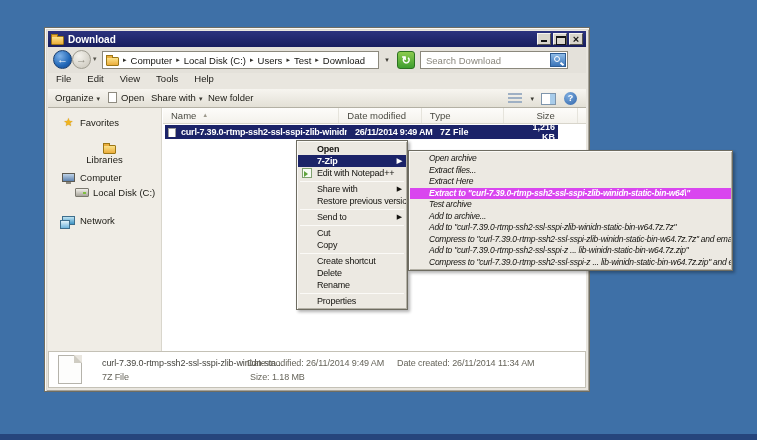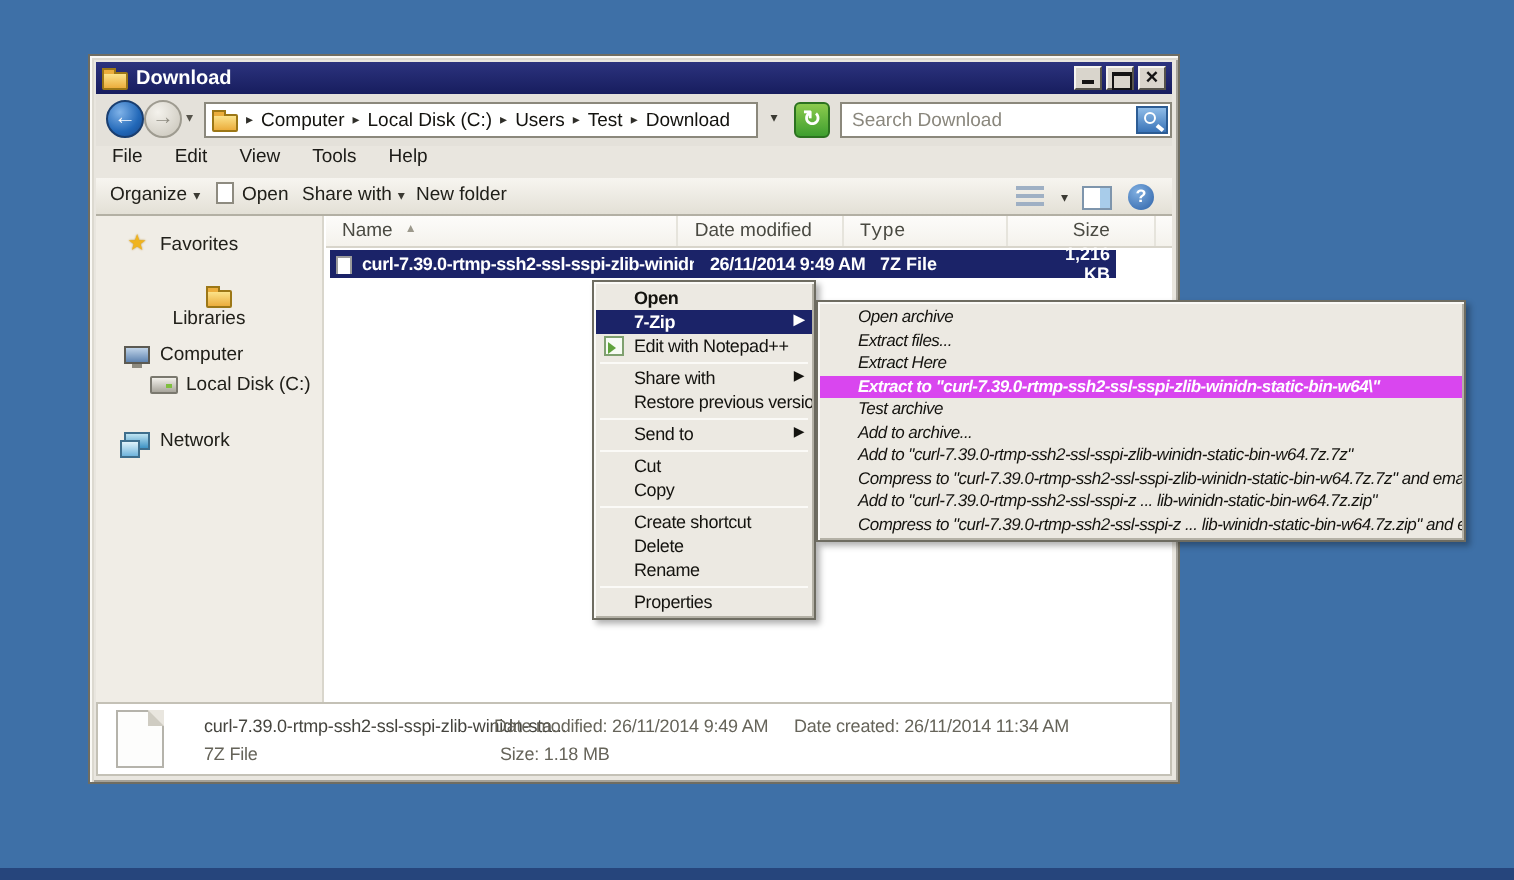--- a/index.html
+++ b/index.html
@@ -42,21 +42,21 @@
     white-space:nowrap; overflow:hidden;
   }
   .crumb-sep { font-size:7px; color:#2F2E29; margin:0 4px; }
   .crumb { font-size:9.5px; color:#14130F; }
   .addr-drop { position:absolute; left:332px; top:4px; width:14px; height:18px; text-align:center; font-size:7px; color:#3B3A33; line-height:18px; }
   .refresh-btn {
     position:absolute; left:349px; top:4px; width:18px; height:18px; border-radius:3px;
     background:linear-gradient(#8CCB4E,#3E9E2F); border:1px solid #2C7220;
     color:#fff; font-size:11px; line-height:16px; text-align:center; font-weight:bold;
   }
-  .search-box { position:absolute; left:372px; top:4px; width:166px; height:18px; background:#fff; border:1px solid #8B887C; }
+  .search-box { position:absolute; left:372px; top:4px; width:148px; height:18px; background:#fff; border:1px solid #8B887C; }
   .search-placeholder { position:absolute; left:5px; top:3px; font-size:9.5px; color:#8A877D; }
   .search-btn { position:absolute; right:1px; top:1px; width:16px; height:14px; background:linear-gradient(#8FBCE8,#3A74B8); border:1px solid #2C5C94; }
   .search-btn .lens { position:absolute; left:3px; top:2px; width:6px; height:6px; border:1.5px solid #fff; border-radius:50%; }
   .search-btn .handle { position:absolute; left:9px; top:9px; width:4px; height:2px; background:#fff; transform:rotate(40deg); }
 
   
   .menubar { position:absolute; left:3px; top:45px; right:3px; height:16px; background:#E9E6DF; display:flex; }
   .menubar .menu-item { padding:0 8px; font-size:9.5px; }
   .toolbar { position:absolute; left:3px; top:61px; right:3px; height:19px; background:linear-gradient(#F7F5F0,#E3E0D6); border-bottom:1px solid #B3B0A4; }
   .tb-item { position:absolute; top:0; height:18px; line-height:18px; font-size:9.5px; color:#21201A; white-space:nowrap; }
@@ -80,21 +80,21 @@
   .computer-icon { position:relative; width:13px; height:9px; border:1px solid #5C5A52; background:linear-gradient(#BFD3E8,#5E83B0); }
   .computer-icon::after { content:""; position:absolute; left:3px; bottom:-3px; width:5px; height:2px; background:#8E8B80; }
   .disk-icon { width:14px; height:9px; background:linear-gradient(#F2F0EA,#A8A59B); border:1px solid #7A786E; border-radius:1px; position:relative; }
   .disk-icon::after { content:""; position:absolute; right:2px; bottom:2px; width:3px; height:2px; background:#7FBF3F; }
   .network-icon { position:relative; width:13px; height:9px; border:1px solid #3E6E8C; background:linear-gradient(#BFE4F2,#3E93C4); }
   .network-icon::after { content:""; position:absolute; left:-3px; top:3px; width:8px; height:7px; border:1px solid #3E6E8C; background:linear-gradient(#DFF2FA,#6FB4DC); }
 
   .list { position:absolute; left:115px; top:0; right:0; height:100%; background:#fff; }
   .list-header { display:flex; height:16px; background:linear-gradient(#FDFCFA,#F4F2EC); border-bottom:1px solid #D8D5CB; font-size:9.5px; color:#4A4A42; }
   .col { border-right:1px solid #E6E4DC; padding-left:8px; line-height:15px; white-space:nowrap; overflow:hidden; }
-  .col.c-name { width:182px; } .col.c-date { width:85px; } .col.c-type { width:85px;font-family:Liberation Mono, monospace; } .col.c-size { width:51px;margin-left:24px; } .col.c-rest { flex:1; border-right:none; }
+  .col.c-name { width:182px; } .col.c-date { width:85px; } .col.c-type { width:85px; } .col.c-size { width:51px;margin-left:24px; } .col.c-rest { flex:1; border-right:none; }
   .sort-arrow { font-size:6px; color:#9C998C; vertical-align:2px; margin-left:6px; }
 
   .file-row { position:absolute; left:2px; top:17px; width:393px; height:14px; background:#1B2368; color:#fff; display:flex; align-items:center; font-size:9px; }
   .file-row .f-name { width:182px; padding-left:16px; font-weight:bold; white-space:nowrap; overflow:hidden; position:relative; letter-spacing:-0.2px; }
   .file-row .f-icon { position:absolute; left:3px; top:1px; width:8px; height:11px; background:#fff; border:1px solid #9B9B9B; }
   .file-row .f-date { width:85px; padding-left:8px; font-weight:bold; letter-spacing:-0.2px; white-space:nowrap; }
   .file-row .f-type { width:85px; padding-left:8px; font-weight:bold; }
   .file-row .f-size { flex:1; text-align:right; padding-right:3px; font-weight:bold; }
 
   

